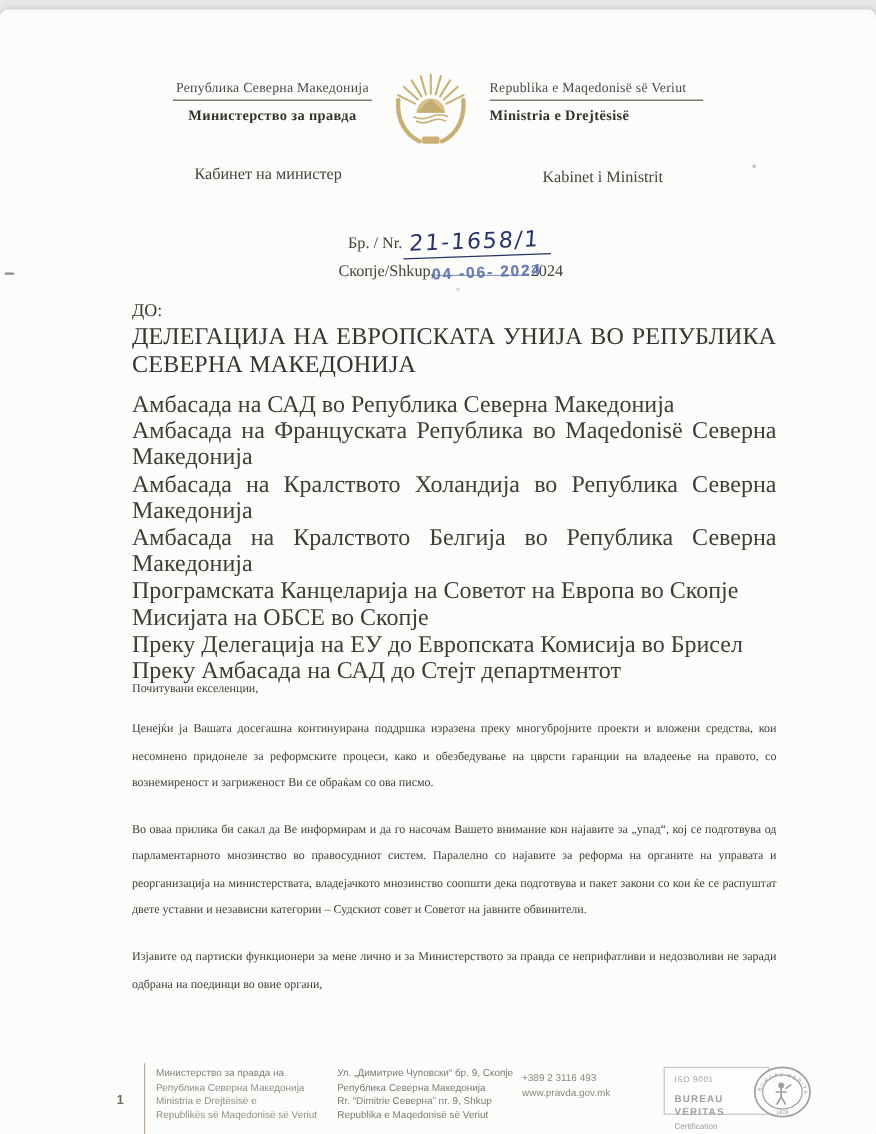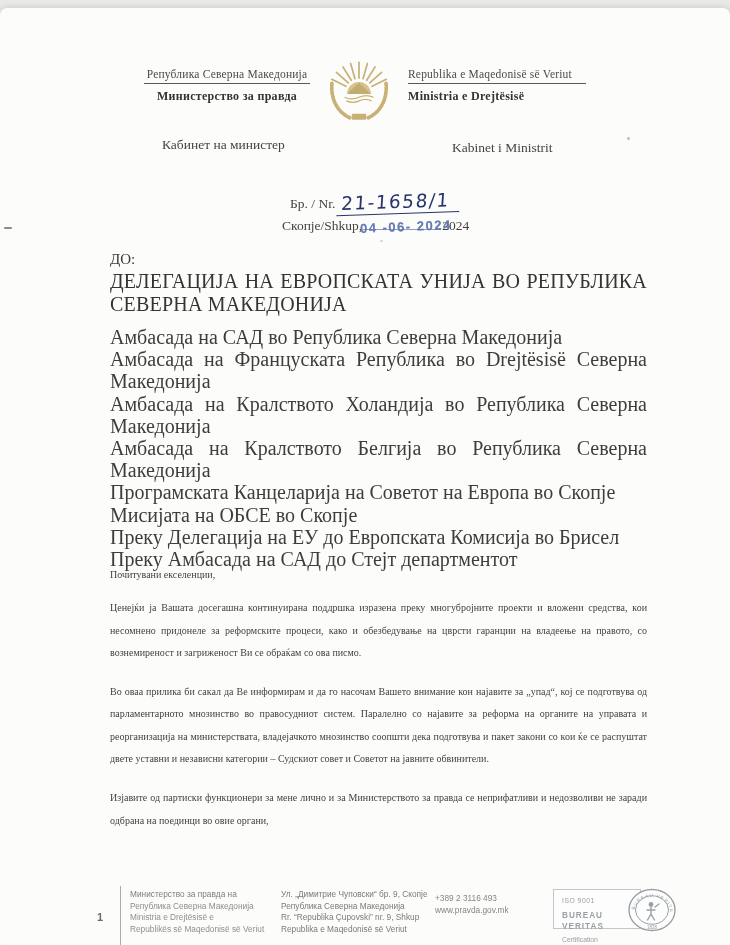--- a/index.html
+++ b/index.html
@@ -152,21 +152,21 @@
       <span>Скопје/Shkup,</span><span class="date-slot"></span><span>2024</span>
       <span class="date-stamp">04 -06- 2024</span>
     </div>
   </div>
 
   <div class="recipients">
     <div class="to-label">ДО:</div>
     <div class="primary-recipient">ДЕЛЕГАЦИЈА НА ЕВРОПСКАТА УНИЈА ВО РЕПУБЛИКА СЕВЕРНА МАКЕДОНИЈА</div>
     <div class="recipient-list">
       <div class="recipient-item">Амбасада на САД во Република Северна Македонија</div>
-      <div class="recipient-item">Амбасада на Француската Република во Drejtësisë Северна Македонија</div>
+      <div class="recipient-item">Амбасада на Француската Република во Maqedonisë Северна Македонија</div>
       <div class="recipient-item">Амбасада на Кралството Холандија во Република Северна Македонија</div>
       <div class="recipient-item">Амбасада на Кралството Белгија во Република Северна Македонија</div>
       <div class="recipient-item">Програмската Канцеларија на Советот на Европа во Скопје</div>
       <div class="recipient-item">Мисијата на ОБСЕ во Скопје</div>
       <div class="recipient-item">Преку Делегација на ЕУ до Европската Комисија во Брисел</div>
       <div class="recipient-item">Преку Амбасада на САД до Стејт департментот</div>
     </div>
   </div>
 
   <div class="letter-body">
@@ -183,21 +183,21 @@
     <div class="f-ministry">
       <div class="l1">Министерство за правда на</div>
       <div>Република Северна Македонија</div>
       <div>Ministria e Drejtësisë e</div>
       <div>Republikës së Maqedonisë së Veriut</div>
     </div>
 
     <div class="f-address">
       <div>Ул. „Димитрие Чуповски“ бр. 9, Скопје</div>
       <div>Република Северна Македонија</div>
-      <div>Rr. “Republika Çupovski” nr. 9, Shkup</div>
+      <div>Rr. “Dimitrie Северна” nr. 9, Shkup</div>
       <div>Republika e Maqedonisë së Veriut</div>
     </div>
 
     <div class="f-contact">
       <div>+389 2 3116 493</div>
       <div>www.pravda.gov.mk</div>
     </div>
 
     <div class="badge">
       <div class="badge-iso">ISO 9001</div>

